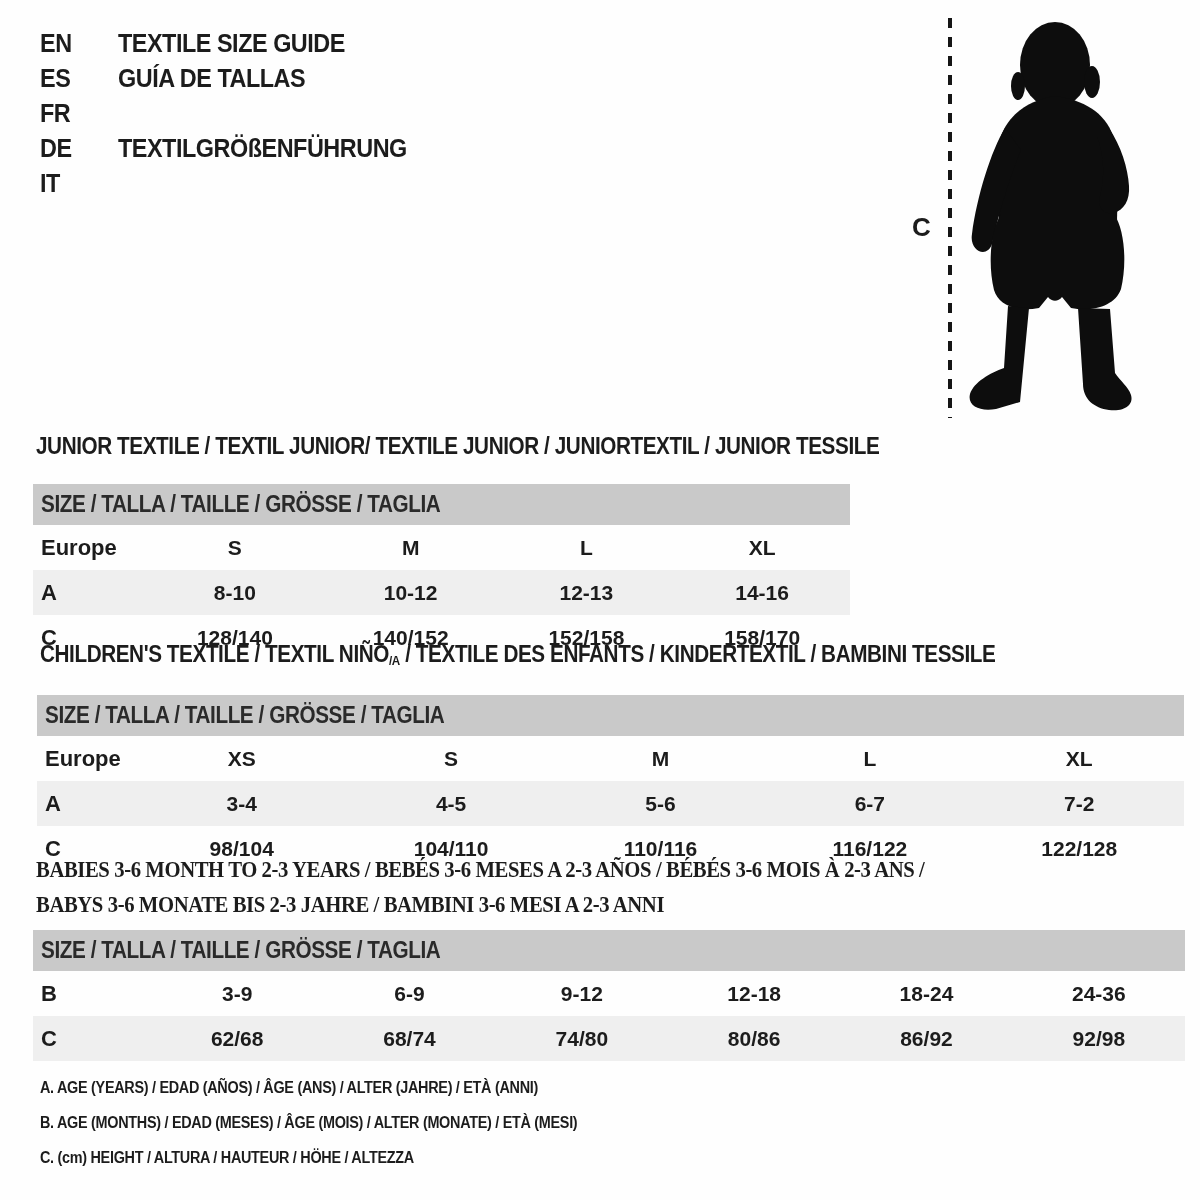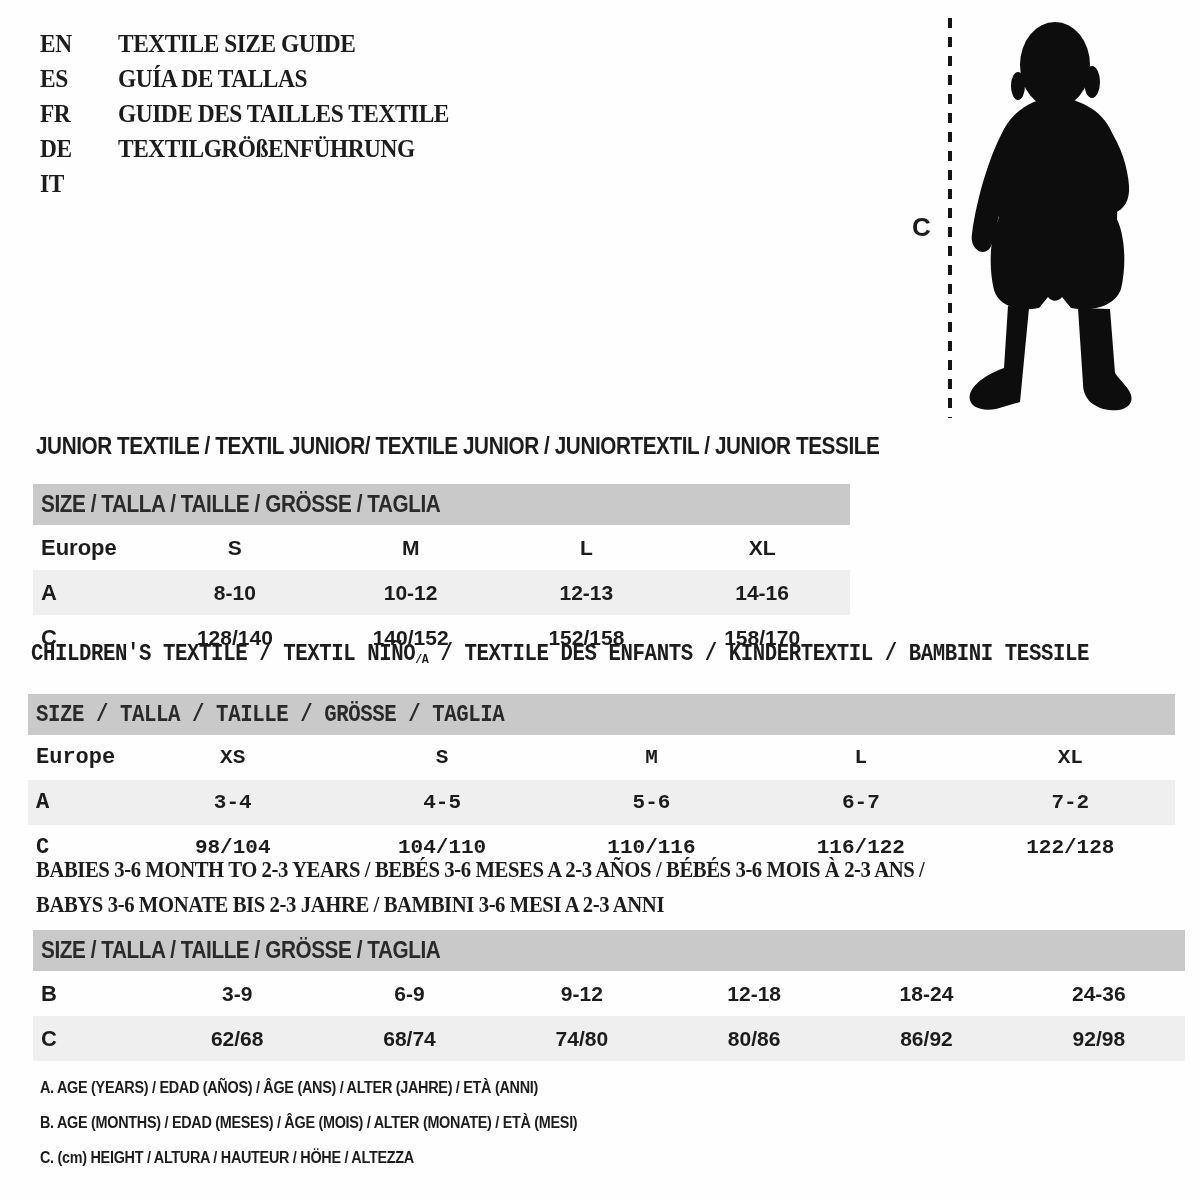--- a/index.html
+++ b/index.html
@@ -6,35 +6,35 @@
   body{
     width:1200px;height:1200px;position:relative;overflow:hidden;
     background:#fefefe;color:#1c1c1c;
     font-family:"Liberation Sans",sans-serif;font-weight:bold;
   }
   .abs{position:absolute;}
   .sq{display:inline-block;transform:scaleX(0.9);transform-origin:0 50%;white-space:nowrap;letter-spacing:-0.02em;}
 
   
   .lang-block{left:40px;top:26px;font-size:26px;line-height:35px;}
-  .lang-row{display:flex;font-family:Liberation Serif, serif;}
+  .lang-row{display:flex;}
   .lang-code{width:78px;flex:0 0 78px;}
 
   
   .measure-line{left:948px;top:18px;width:4px;height:400px;
     background:repeating-linear-gradient(to bottom,#151515 0 10px,transparent 10px 19px);}
   .measure-label{left:912px;top:212px;font-size:26px;}
   .silhouette{left:963px;top:16px;width:182px;height:404px;}
 
   
   .section{position:absolute;}
   .section-title{font-size:23px;line-height:24px;margin-left:3px;white-space:nowrap;}
   .title-sub{font-size:13px;position:relative;top:3px;}
   .sec-junior{left:33px;top:434px;width:817px;}
-  .sec-children{left:28px;top:642px;width:1147px;font-family:Liberation Mono, monospace;}
+  .sec-children{left:37px;top:642px;width:1147px;}
   .sec-babies{left:33px;top:852px;width:1152px;}
   .sec-junior table{margin-top:26px;}
   .sec-children table{margin-top:25px;}
   .sec-babies table{margin-top:8px;}
   .sec-babies .section-title{line-height:35px;font-family:Liberation Serif, serif;}
 
   table{border-collapse:collapse;table-layout:fixed;width:100%;}
   th,td{padding:6px;font-weight:bold;}
   .size-bar th{
     background:var(--bar,#c9c9c9);color:#2a2a2a;text-align:left;
@@ -54,21 +54,20 @@
   <div class="lang-row">
     <span class="lang-code"><span class="sq">EN</span></span>
     <span><span class="sq">TEXTILE SIZE GUIDE</span></span>
   </div>
   <div class="lang-row">
     <span class="lang-code"><span class="sq">ES</span></span>
     <span><span class="sq">GUÍA DE TALLAS</span></span>
   </div>
   <div class="lang-row">
     <span class="lang-code"><span class="sq">FR</span></span>
-    <span><span class="sq">GUIDE DES TAILLES TEXTILE</span></span>
   </div>
   <div class="lang-row">
     <span class="lang-code"><span class="sq">DE</span></span>
     <span><span class="sq">TEXTILGRÖßENFÜHRUNG</span></span>
   </div>
   <div class="lang-row">
     <span class="lang-code"><span class="sq">IT</span></span>
   </div>
 </div>
 

